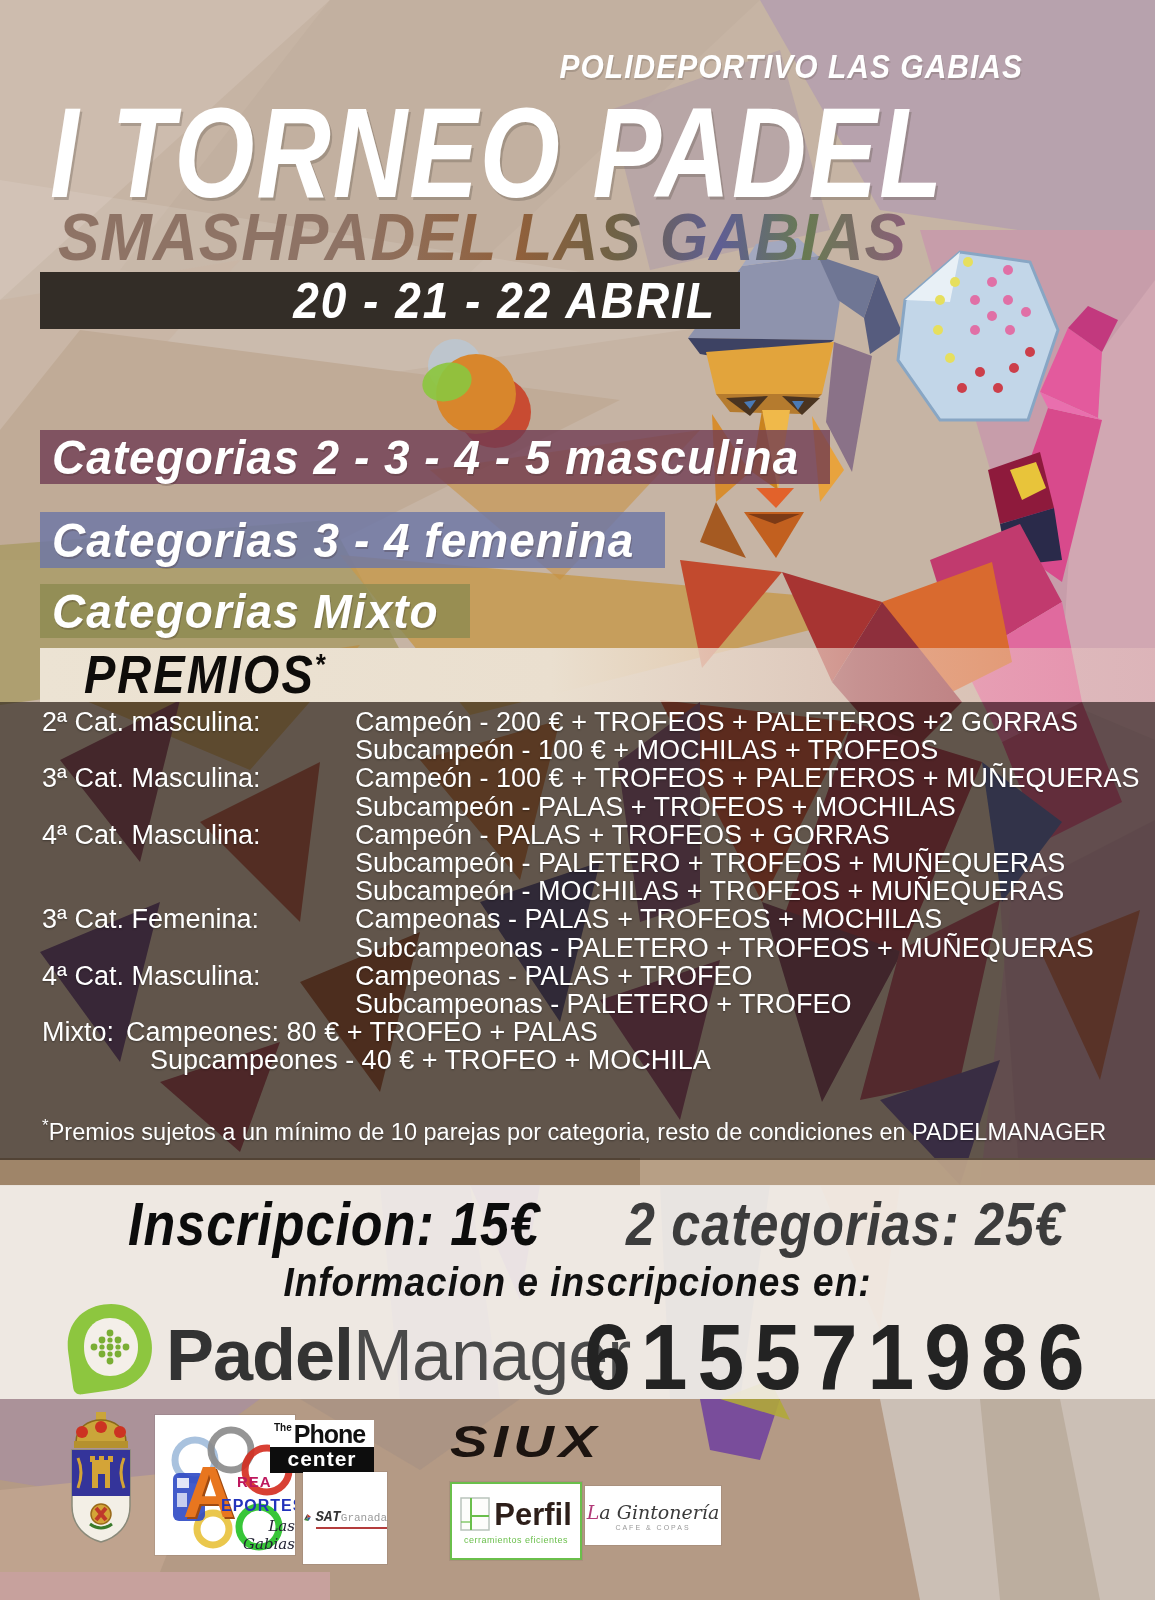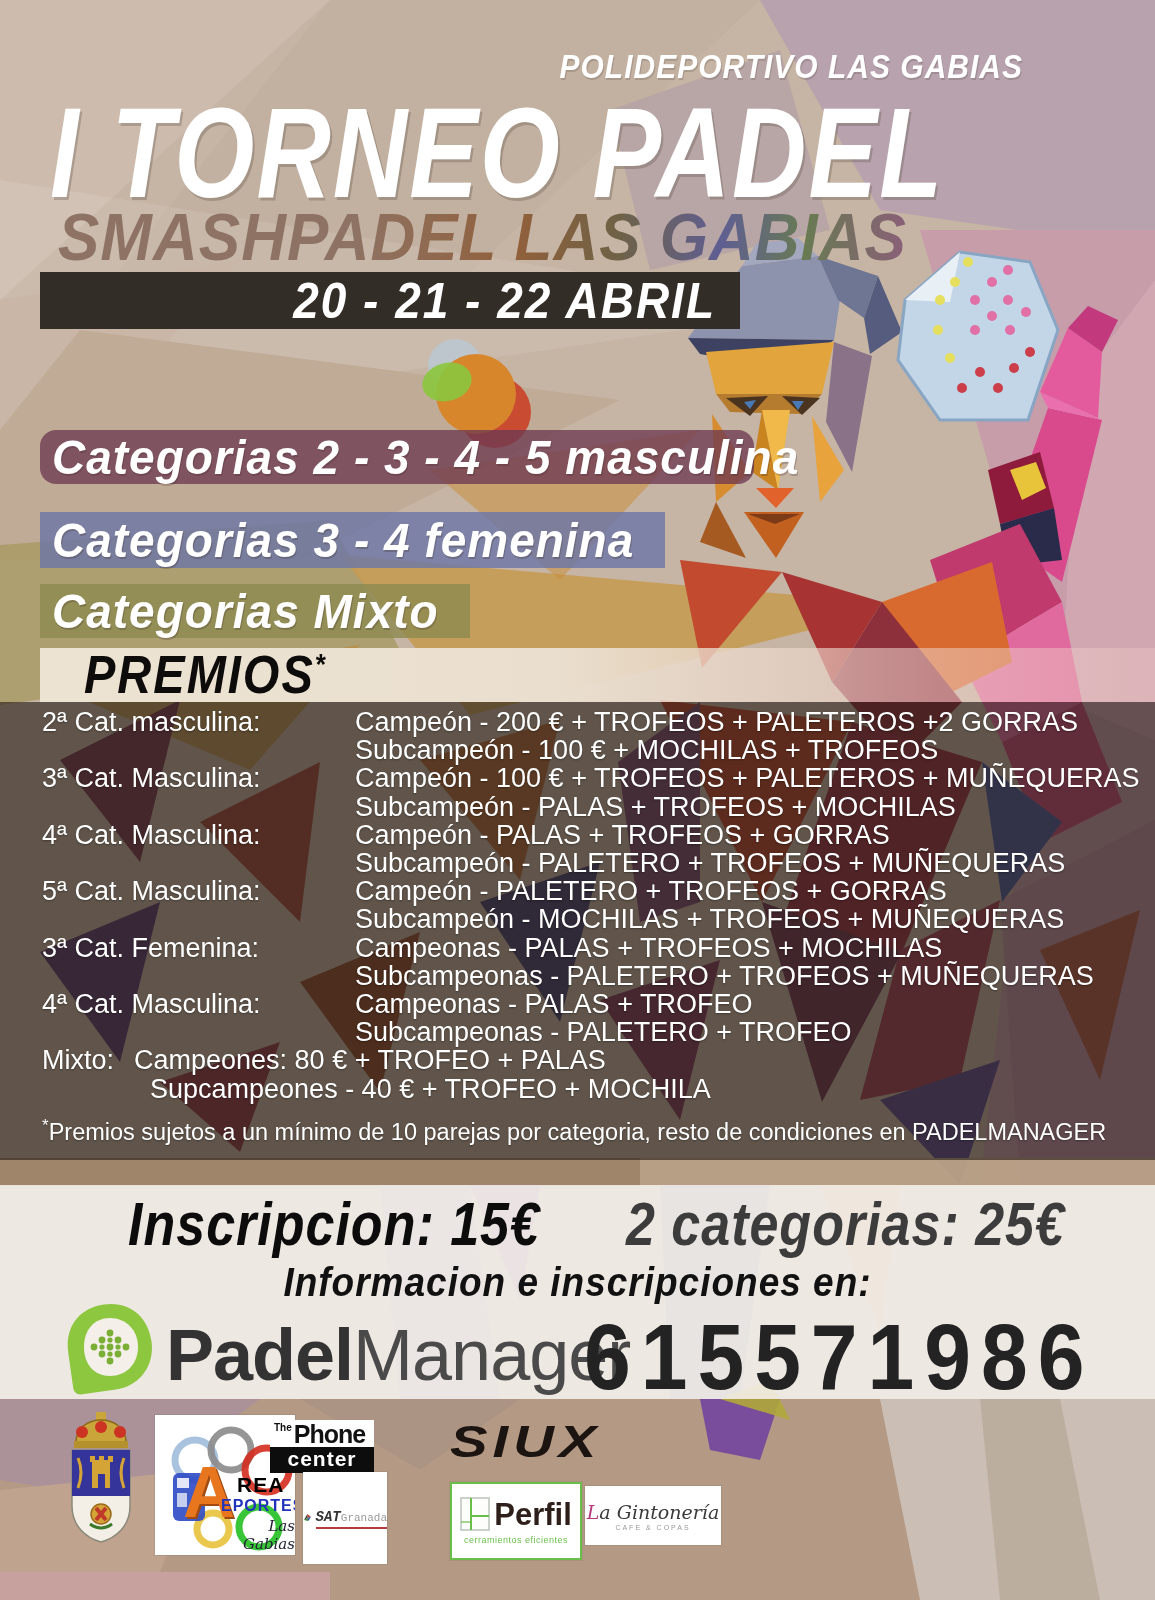--- a/index.html
+++ b/index.html
@@ -36,21 +36,21 @@
     color:#fff;font-size:46px;font-weight:800;font-style:italic;letter-spacing:2px;
     padding-right:24px;transform:scaleY(1.08);transform-origin:center right;white-space:nowrap;
   }
   
   .band{position:absolute;left:40px;display:flex;align-items:center;}
   .band span{
     color:#fff;font-size:46px;font-weight:800;font-style:italic;letter-spacing:1px;
     padding-left:12px;transform:scaleY(1.05);transform-origin:center left;white-space:nowrap;
     text-shadow:1px 2px 0 rgba(60,40,40,.25);
   }
-  .band.masc{top:430px;width:714px;height:54px;background:rgba(110,58,82,.78);border-radius:16px;}
+  .band.masc{top:430px;width:790px;height:54px;background:rgba(110,58,82,.78);}
   .band.fem {top:512px;width:625px;height:56px;background:rgba(109,118,166,.82);}
   .band.mix {top:584px;width:430px;height:54px;background:rgba(140,138,80,.80);}
   
   .premios-band{
     position:absolute;left:40px;top:648px;width:1115px;height:54px;
     background:linear-gradient(90deg,#ece3d3 0%,#eadfcf 45%,rgba(236,212,202,.6) 72%,rgba(240,202,196,.35) 100%);
     display:flex;align-items:flex-end;padding-left:20px;
   }
   .premios-band .ptitle{
     color:#0e0c0a;font-size:47px;font-weight:800;font-style:italic;letter-spacing:2px;
@@ -62,21 +62,21 @@
     background:rgba(36,27,21,.62);
   }
   .prize-list{position:absolute;left:0;top:708px;width:1155px;}
   .prize-row{display:flex;color:#fff;font-size:27px;line-height:28.2px;white-space:nowrap;
     text-shadow:0 1px 2px rgba(0,0,0,.35);}
   .prize-row .plabel{flex:none;}
   .prize-row.cat{padding-left:42px;}
   .prize-row.cat .plabel{width:313px;}
   .prize-row.sub{padding-left:355px;}
   .prize-row.mixto{padding-left:42px;}
-  .prize-row.mixto .plabel{margin-right:20px;}
+  .prize-row.mixto .plabel{margin-right:12px;}
   .prize-row.mixtosub{padding-left:150px;}
   .footnote{
     position:absolute;left:42px;top:1116px;color:#fff;font-size:23.5px;white-space:nowrap;
     text-shadow:0 1px 2px rgba(0,0,0,.35);
   }
   .footnote sup{font-size:17px;}
   
   .light-band{
     position:absolute;left:0;top:1185px;width:1155px;height:214px;
     background:rgba(244,239,234,.88);
@@ -313,24 +313,20 @@
       <div class="prize-row cat">
         <span class="plabel">4ª Cat. Masculina:</span>
         <span class="ptext">Campeón - PALAS + TROFEOS + GORRAS</span>
       </div>
 
       <div class="prize-row sub">
         <span class="plabel"></span>
         <span class="ptext">Subcampeón - PALETERO + TROFEOS + MUÑEQUERAS</span>
       </div>
 
-      <div class="prize-row cat">
-        <span class="plabel">5ª Cat. Masculina:</span>
-        <span class="ptext">Campeón - PALETERO + TROFEOS + GORRAS</span>
-      </div>
 
       <div class="prize-row sub">
         <span class="plabel"></span>
         <span class="ptext">Subcampeón - MOCHILAS + TROFEOS + MUÑEQUERAS</span>
       </div>
 
       <div class="prize-row cat">
         <span class="plabel">3ª Cat. Femenina:</span>
         <span class="ptext">Campeonas - PALAS + TROFEOS + MOCHILAS</span>
       </div>
@@ -430,21 +426,21 @@
       <circle cx="40" cy="45" r="20" fill="none" stroke="#9ab7d8" stroke-width="7" opacity=".85"></circle>
       <circle cx="76" cy="35" r="20" fill="none" stroke="#8a8a8a" stroke-width="7" opacity=".9"></circle>
       <circle cx="112" cy="55" r="22" fill="none" stroke="#d42b1e" stroke-width="7" opacity=".9"></circle>
       <circle cx="104" cy="112" r="20" fill="none" stroke="#22c022" stroke-width="7" opacity=".9"></circle>
       <circle cx="58" cy="114" r="16" fill="none" stroke="#e8c13a" stroke-width="7" opacity=".9"></circle>
       <rect x="18" y="58" width="32" height="48" rx="6" fill="#2d49c4" opacity=".9"></rect>
       <rect x="22" y="63" width="12" height="10" fill="#fff" opacity=".85"></rect>
       <rect x="22" y="78" width="10" height="14" fill="#fff" opacity=".7"></rect>
     </svg>
     <div style="position:absolute;left:28px;top:36px;font-size:72px;font-weight:800;color:#e8761f;text-shadow:2px 2px 0 #a04a10;">A</div>
-    <div style="position:absolute;left:82px;top:58px;font-size:21px;font-weight:800;color:#000000;letter-spacing:1px;">REA</div>
+    <div style="position:absolute;left:82px;top:58px;font-size:15px;font-weight:800;color:#be185d;letter-spacing:1px;">REA</div>
     <div style="position:absolute;left:66px;top:82px;font-size:16px;font-weight:800;color:#2233bb;letter-spacing:1px;">EPORTES</div>
     <div style="position:absolute;left:62px;top:102px;font-size:15px;font-style:italic;font-family:'DejaVu Serif',serif;color:#223;text-align:right;">Las Gabias</div>
   </div>
 
   <div class="sponsor pc-box">
     <div class="pc-line1">
       <span class="pc-the">The</span>
       <span class="pc-phone">Phone</span>
     </div>
     <div class="pc-line2">center</div>

